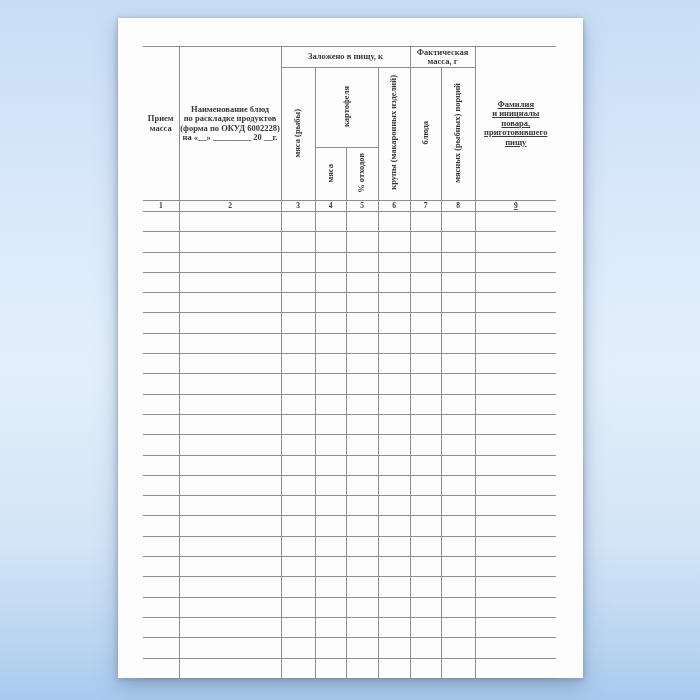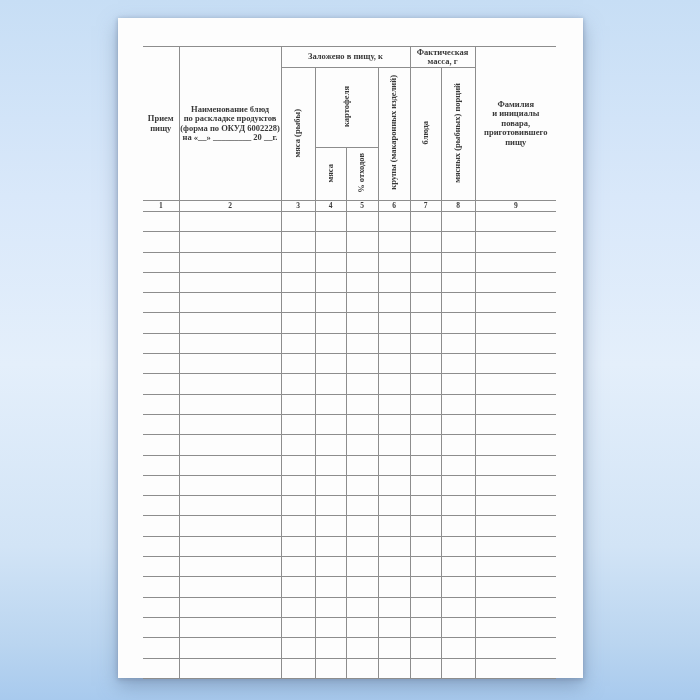--- a/index.html
+++ b/index.html
@@ -20,21 +20,21 @@
   }
   th,td{
     border:1px solid #8d8d8d;
     padding:0;margin:0;
     font-weight:bold;
     font-size:8.5px;line-height:1.22;
     text-align:center;vertical-align:middle;
     font-family:inherit;overflow:hidden;
   }
   .first{border-left:none;}
-  .last{border-right:none;}
+  .last{border-right:none;text-decoration:underline;}
   .ml{white-space:pre-line;}
   .row-groups{height:21px;}
   .row-groups th{line-height:1.1;}
   .row-vert-top{height:80px;}
   .row-vert-bottom{height:53px;}
   .row-numbers td{height:10px;font-size:7.5px;line-height:8px;font-weight:bold;}
   .row-data td{height:19.3px;}
   .vt span{
     display:inline-block;
     writing-mode:vertical-rl;
@@ -55,21 +55,21 @@
       <col style="width:31px">
         <col style="width:32px">
         <col style="width:32px">
       <col style="width:31px">
         <col style="width:34px">
         <col style="width:81px">
     </colgroup>
     <tbody>
       <tr class="row-groups">
         <th class="first ml" rowspan="3">Прием
-пищу</th>
+масса</th>
         <th class="ml" rowspan="3">Наименование блюд
 по раскладке продуктов
 (форма по ОКУД 6002228)
 на «__» _________ 20 __г.</th>
         <th colspan="4">Заложено в пищу, к</th>
         <th colspan="2" class="ml">Фактическая
 масса, г</th>
         <th class="last ml" rowspan="3">Фамилия
 и инициалы
 повара,

